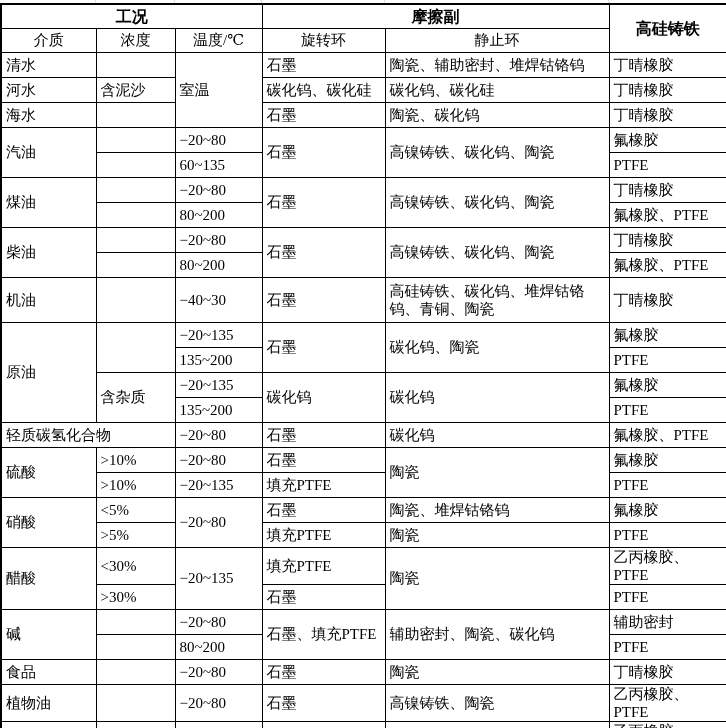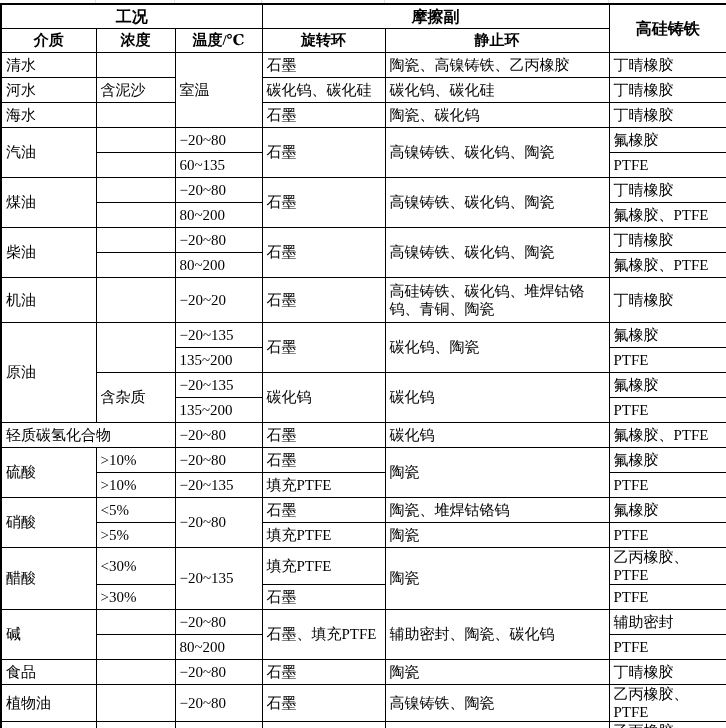--- a/index.html
+++ b/index.html
@@ -4,21 +4,21 @@
 <style>
   *{box-sizing:border-box;}
   html,body{margin:0;padding:0;width:726px;height:728px;background:#fff;overflow:hidden;}
   body{font-family:"Liberation Serif","DejaVu Serif",serif;color:#000;}
   .strip{position:relative;width:726px;}
   .strip-top{height:3px;}
   .gridline{position:absolute;top:0;bottom:0;width:1px;background:#d9e0ec;}
   table{border-collapse:collapse;table-layout:fixed;width:726px;border:2px solid #000;}
   th,td{border:1px solid #000;padding:0 4px;font-size:15px;line-height:1.2;overflow:hidden;vertical-align:middle;}
   thead tr{height:24px;}
-  thead th{text-align:center;font-weight:bold;}
+  thead th{text-align:center;font-weight:normal;}
   thead tr.top th{font-weight:bold;font-size:16px;}
   tbody tr{height:25px;}
   tbody tr.tall{height:45px;margin-left:16px;}
   td{text-align:left;}
   .c1{width:95px;}.c2{width:79px;}.c3{width:87px;}.c4{width:123px;}.c5{width:224px;}.c6{width:118px;}
 </style>
 </head>
 <body>
 
 <div class="strip strip-top">
@@ -51,21 +51,21 @@
         <th>旋转环</th>
         <th>静止环</th>
       </tr>
     </thead>
   <tbody>
       <tr>
         <td>清水</td>
         <td></td>
         <td rowspan="3">室温</td>
         <td>石墨</td>
-        <td>陶瓷、高镍铸铁、乙丙橡胶</td>
+        <td>陶瓷、辅助密封、堆焊钴铬钨</td>
         <td>丁晴橡胶</td>
       </tr>
       <tr>
         <td>河水</td>
         <td>含泥沙</td>
         <td>碳化钨、碳化硅</td>
         <td>碳化钨、碳化硅</td>
         <td>丁晴橡胶</td>
       </tr>
       <tr>
@@ -110,21 +110,21 @@
         <td>丁晴橡胶</td>
       </tr>
       <tr>
         <td></td>
         <td>80~200</td>
         <td>氟橡胶、PTFE</td>
       </tr>
       <tr class="tall">
         <td>机油</td>
         <td></td>
-        <td>−20~20</td>
+        <td>−40~30</td>
         <td>石墨</td>
         <td>高硅铸铁、碳化钨、堆焊钴铬钨、青铜、陶瓷</td>
         <td>丁晴橡胶</td>
       </tr>
       <tr>
         <td rowspan="4">原油</td>
         <td rowspan="2"></td>
         <td>−20~135</td>
         <td rowspan="2">石墨</td>
         <td rowspan="2">碳化钨、陶瓷</td>

